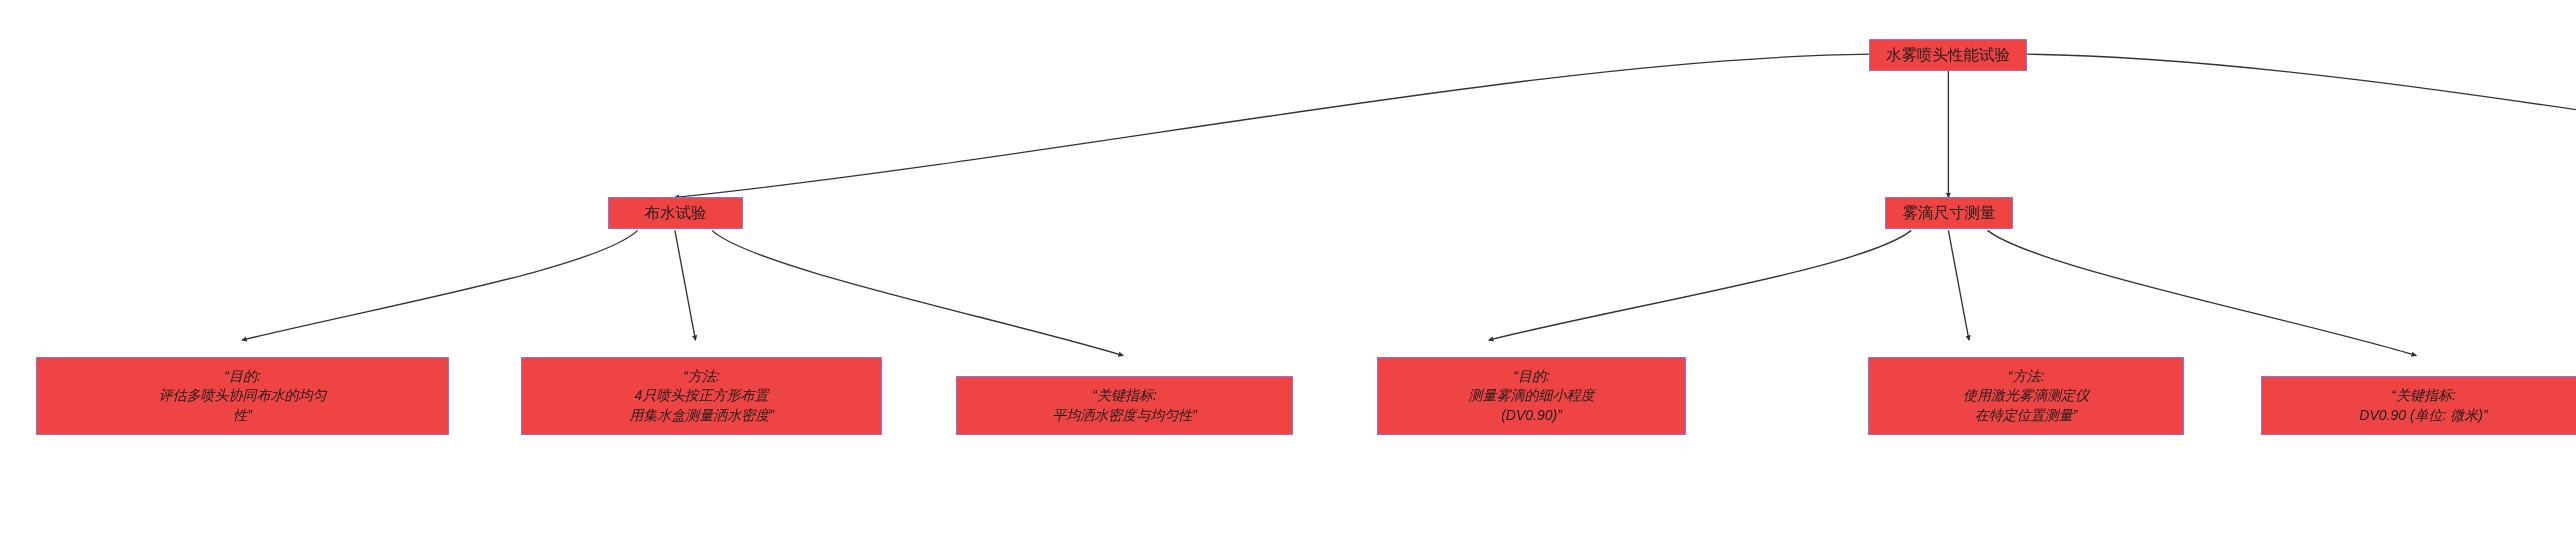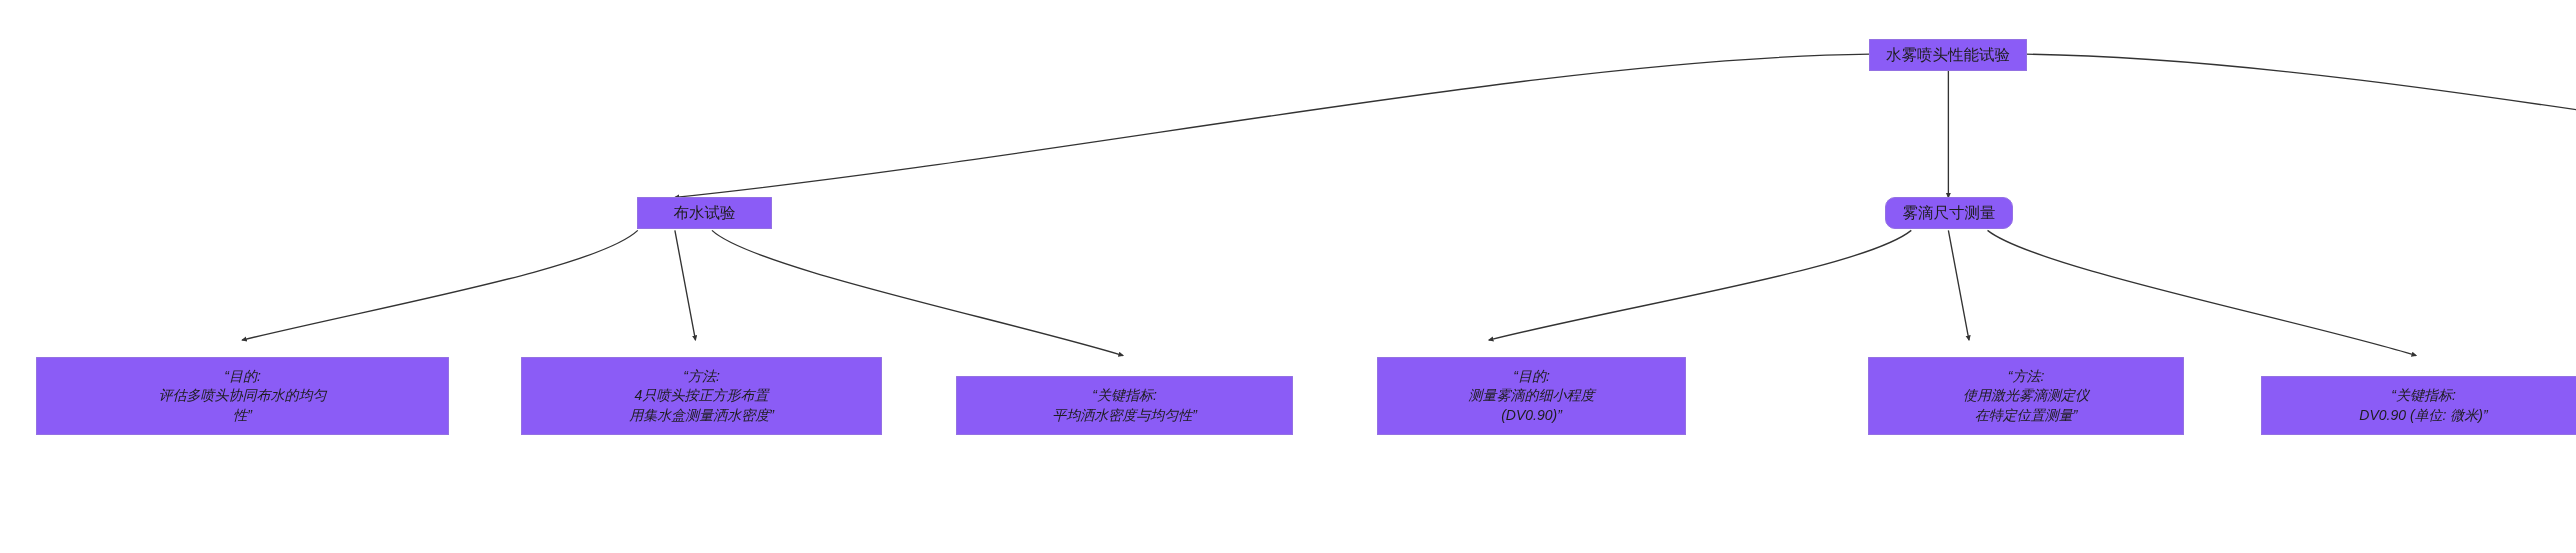--- a/index.html
+++ b/index.html
@@ -17,21 +17,21 @@
   #edges{
     position:absolute;
     left:0; top:0;
     width:3905px;
     height:554px;
     pointer-events:none;
   }
   .node{
     position:absolute;
     box-sizing:border-box;
-    background:#8b5cf6;
+    background:#ef4444;
     border:1.3px solid #9471e3;
     border-radius:0.5px;
     display:flex;
     align-items:center;
     justify-content:flex-start;
     text-align:center;
     color:#1d1d1d;
     z-index:2;
   }
   .node .label{
@@ -72,25 +72,25 @@
       <path d="M6152,447 C6060,520 5620,590 5310,690"></path>
       <path d="M6225,447 L6300,660"></path>
       <path d="M6295,447 C6400,520 6860,590 7090,660"></path>
     </g>
   </svg>
 
   <div class="node lvl1" style="left:1869px; top:39px; width:158px; height:32px;">
     <span class="label">水雾喷头性能试验</span>
   </div>
 
-  <div class="node lvl2" style="left:608px; top:197px; width:135px; height:32px;margin-left:29px;">
+  <div class="node lvl2" style="left:608px; top:197px; width:135px; height:32px;">
     <span class="label">布水试验</span>
   </div>
 
-  <div class="node lvl2" style="left:1885px; top:197px; width:128px; height:32px;border-radius:10px;">
+  <div class="node lvl2" style="left:1885px; top:197px; width:128px; height:32px;">
     <span class="label">雾滴尺寸测量</span>
   </div>
 
   <div class="node lvl3" style="left:36px; top:357px; width:413px; height:78px;">
     <span class="label">“目的:
 评估多喷头协同布水的均匀
 性”</span>
   </div>
 
   <div class="node lvl3" style="left:521px; top:357px; width:361px; height:78px;">

